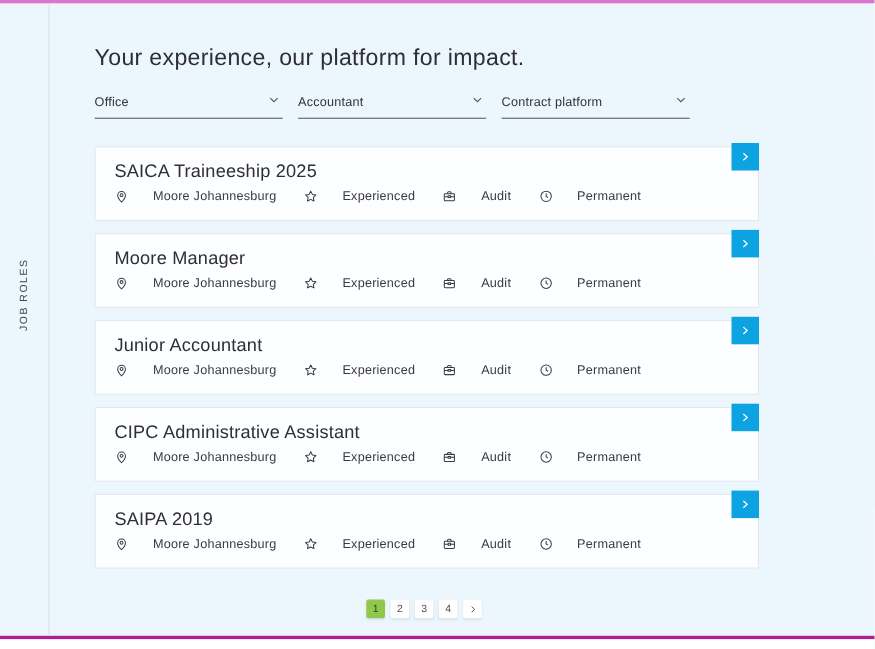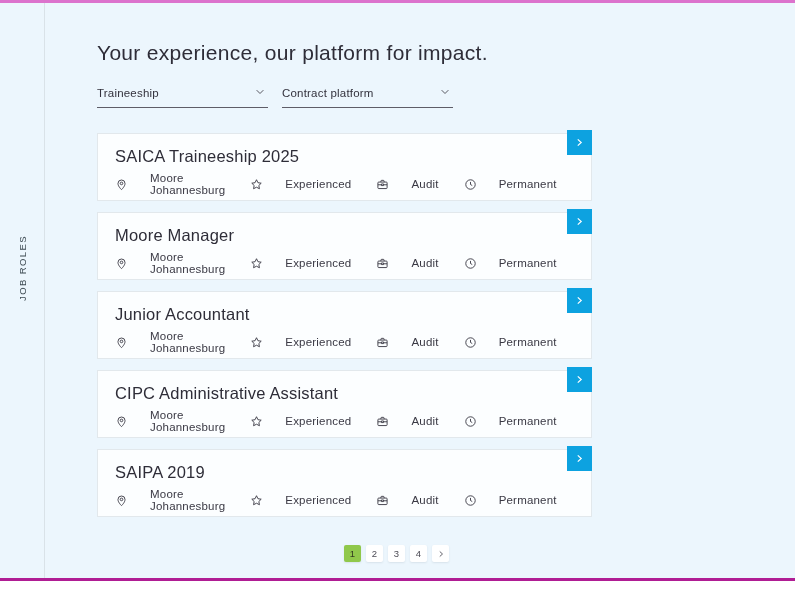--- a/index.html
+++ b/index.html
@@ -26,21 +26,21 @@
     position:absolute; top:3px; left:44px; width:1px; height:575px;
     background:#d9e2e8;
   }
   .rail-label {
     position:absolute; top:268px; left:22px;
     transform:translate(-50%,-50%) rotate(-90deg);
     font-size:9.5px; letter-spacing:1.4px; color:#3d4a52;
     white-space:nowrap;
   }
   .main {
-    position:absolute; top:36px; left:97px; width:599px;
+    position:absolute; top:36px; left:86px; width:599px;
   }
   .page-title {
     margin:4px 0 0 0;
     font-size:21px; line-height:25px; font-weight:500;
     letter-spacing:0.3px; color:#2e2d38;
   }
   .filters {
     display:flex; gap:14px; margin-top:18px;
   }
   .filter {
@@ -48,21 +48,21 @@
     border-bottom:1px solid #5e5d67;
     padding-bottom:6px; cursor:pointer;
   }
   .filter-label { font-size:11.5px; color:#33323d; letter-spacing:0.2px; }
   .filter .chev {
     position:absolute; right:2px; top:1px; width:12px; height:12px; color:#55545e;
   }
   .job-list { display:flex; flex-direction:column; gap:11px; margin-top:25px; }
   .card {
     position:relative; box-sizing:border-box;
-    height:68px; width:495px;
+    height:68px; width:604px;
     background:#fcfeff; border:1px solid #e2e8ec;
     padding:0 17px; cursor:pointer;
   }
   .card-title {
     margin-top:12px; font-size:16.5px; line-height:20px;
     font-weight:500; letter-spacing:0.2px; color:#2e2d38;
   }
   .meta { display:flex; align-items:center; margin-top:6px; }
   .meta-item { display:flex; align-items:center; margin-right:25px; color:#3a3944;gap:16px; }
   .meta-item svg { width:13px; height:13px; margin-right:6px; color:#3a3944; flex:none; }
@@ -98,21 +98,29 @@
   <div class="top-border"></div>
   <div class="bottom-border"></div>
   <div class="rail-divider"></div>
   <div class="rail-label">JOB ROLES</div>
 
   <div class="main">
     <h1 class="page-title">Your experience, our platform for impact.</h1>
 
     <div class="filters">
       <div class="filter">
-        <span class="filter-label">Traineeship</span>
+        <span class="filter-label">Office</span>
+        <span class="chev">
+          <svg viewBox="0 0 16 16" fill="none" stroke="currentColor" stroke-width="1.3">
+              <path d="M3.5 5.5 8 10l4.5-4.5"></path>
+            </svg>
+        </span>
+      </div>
+      <div class="filter">
+        <span class="filter-label">Accountant</span>
         <span class="chev">
           <svg viewBox="0 0 16 16" fill="none" stroke="currentColor" stroke-width="1.3">
               <path d="M3.5 5.5 8 10l4.5-4.5"></path>
             </svg>
         </span>
       </div>
       <div class="filter">
         <span class="filter-label">Contract platform</span>
         <span class="chev">
           <svg viewBox="0 0 16 16" fill="none" stroke="currentColor" stroke-width="1.3">

